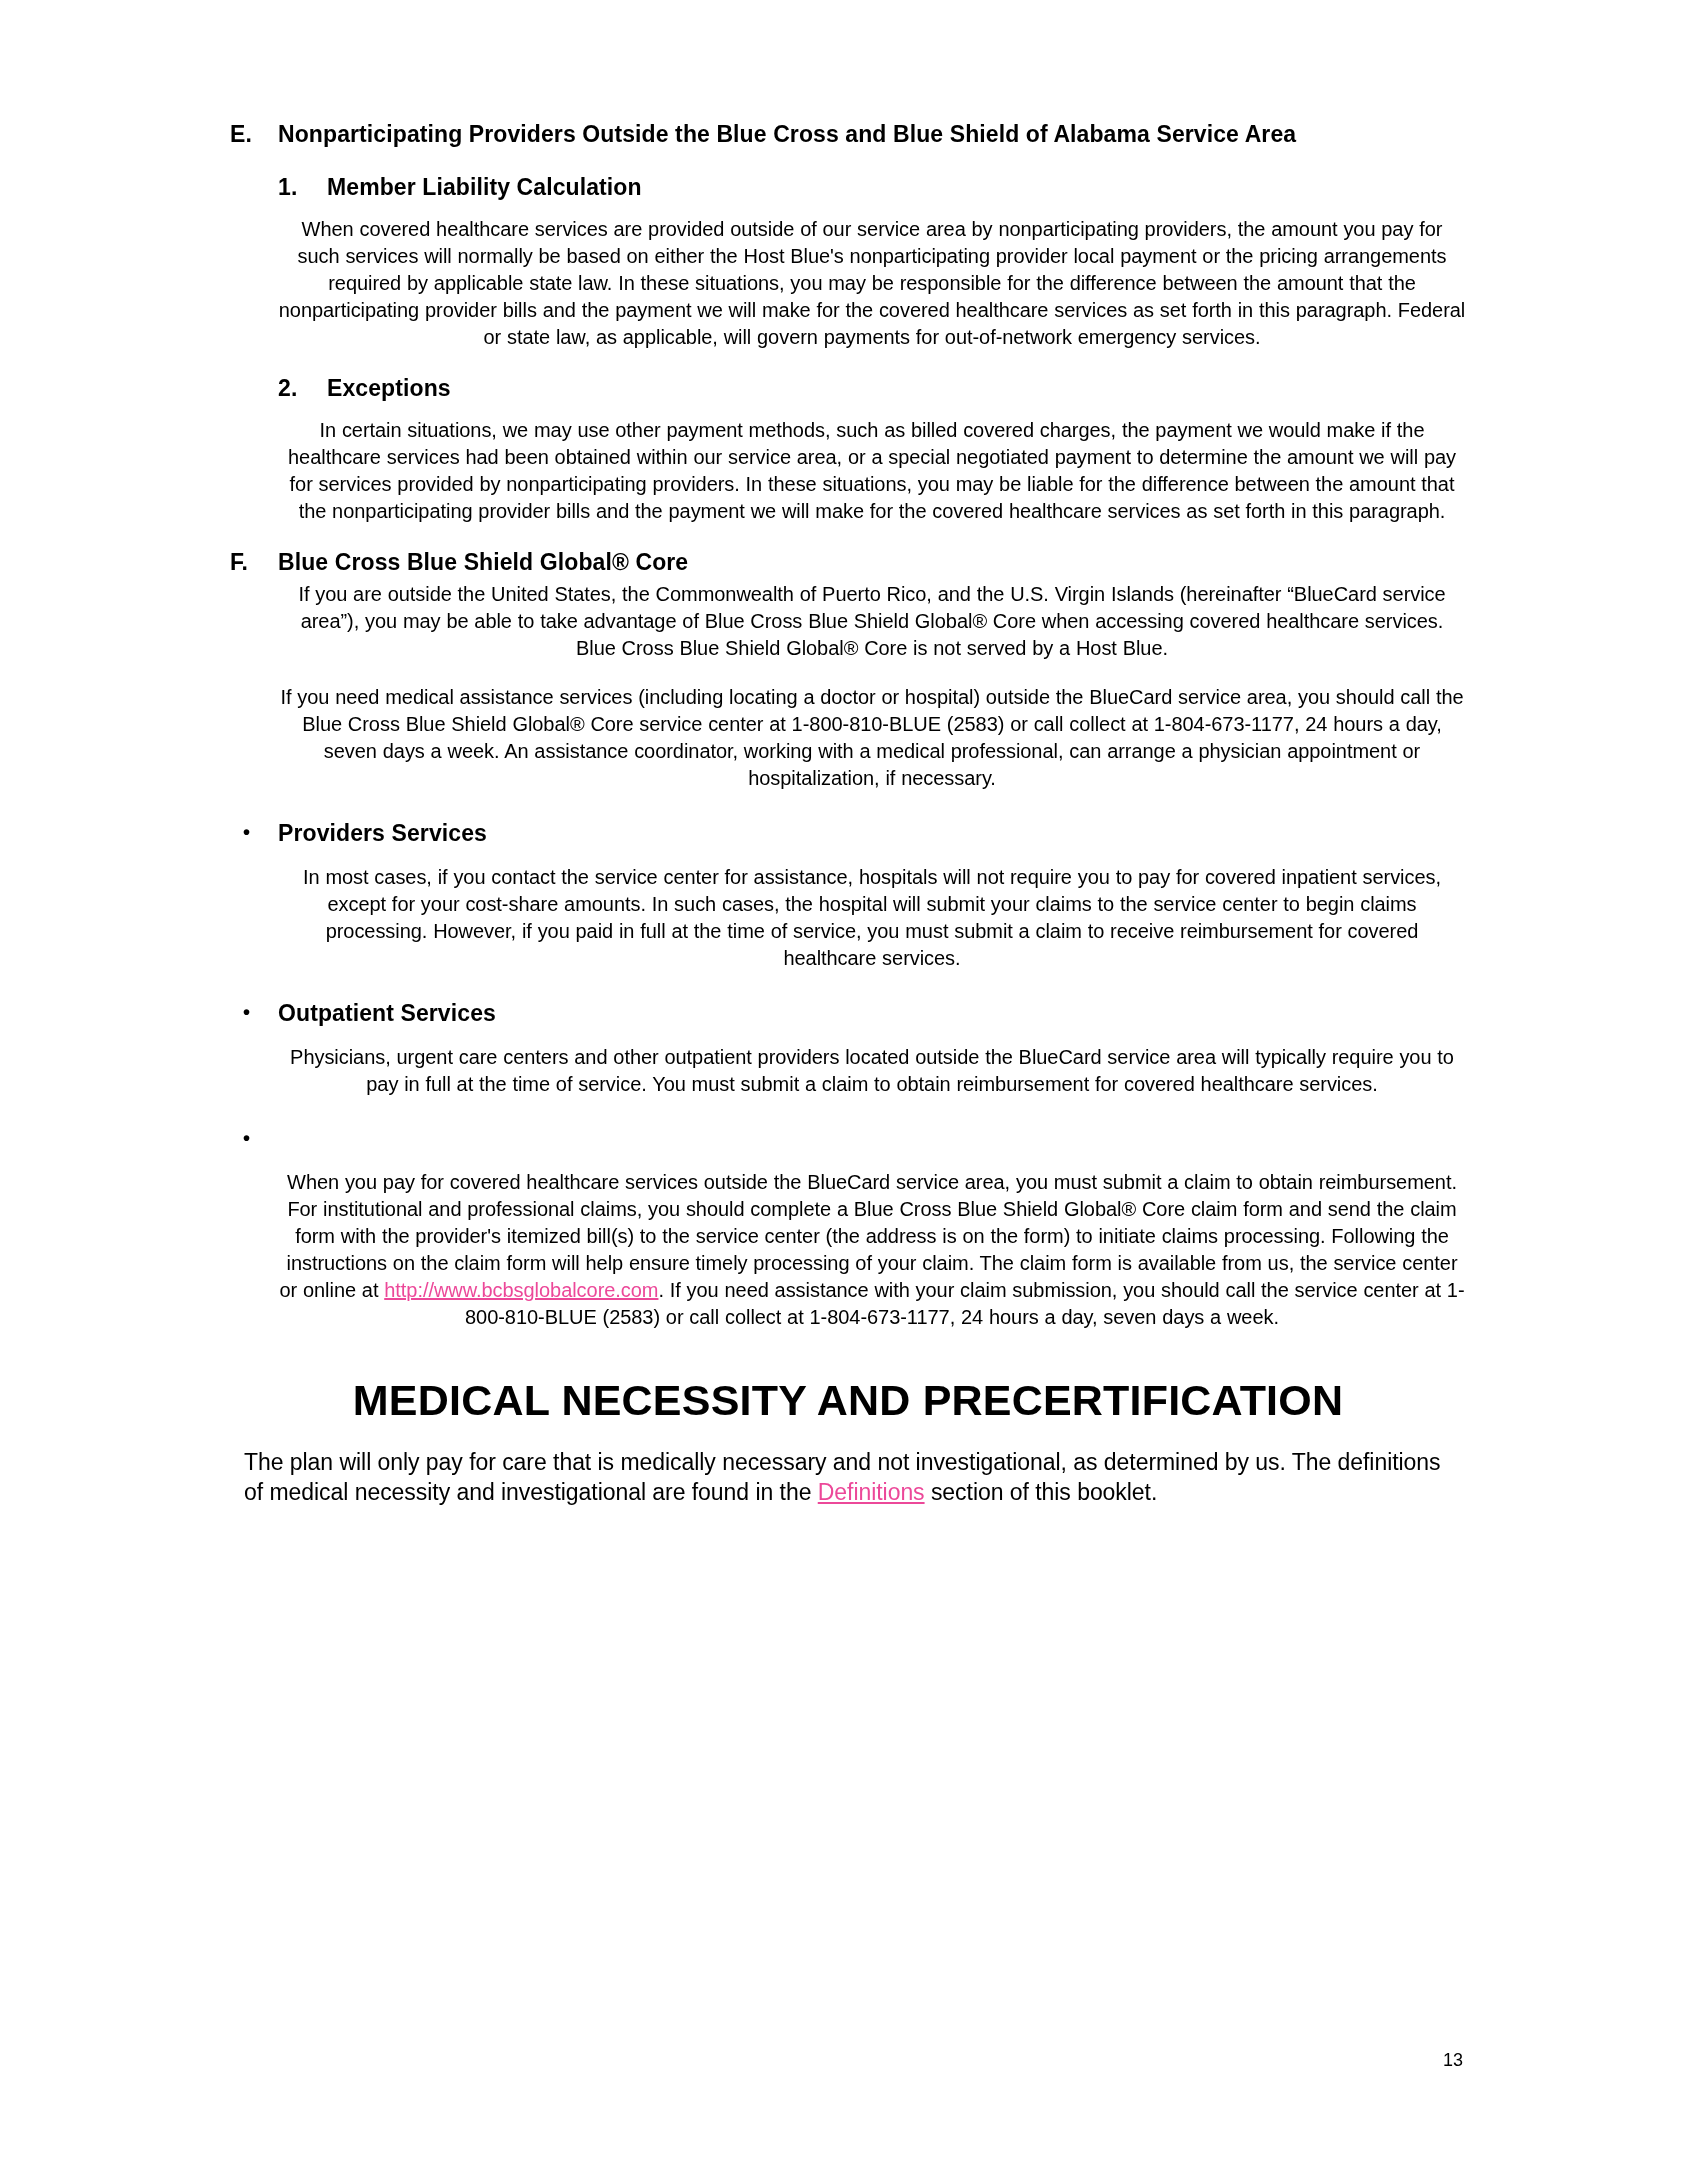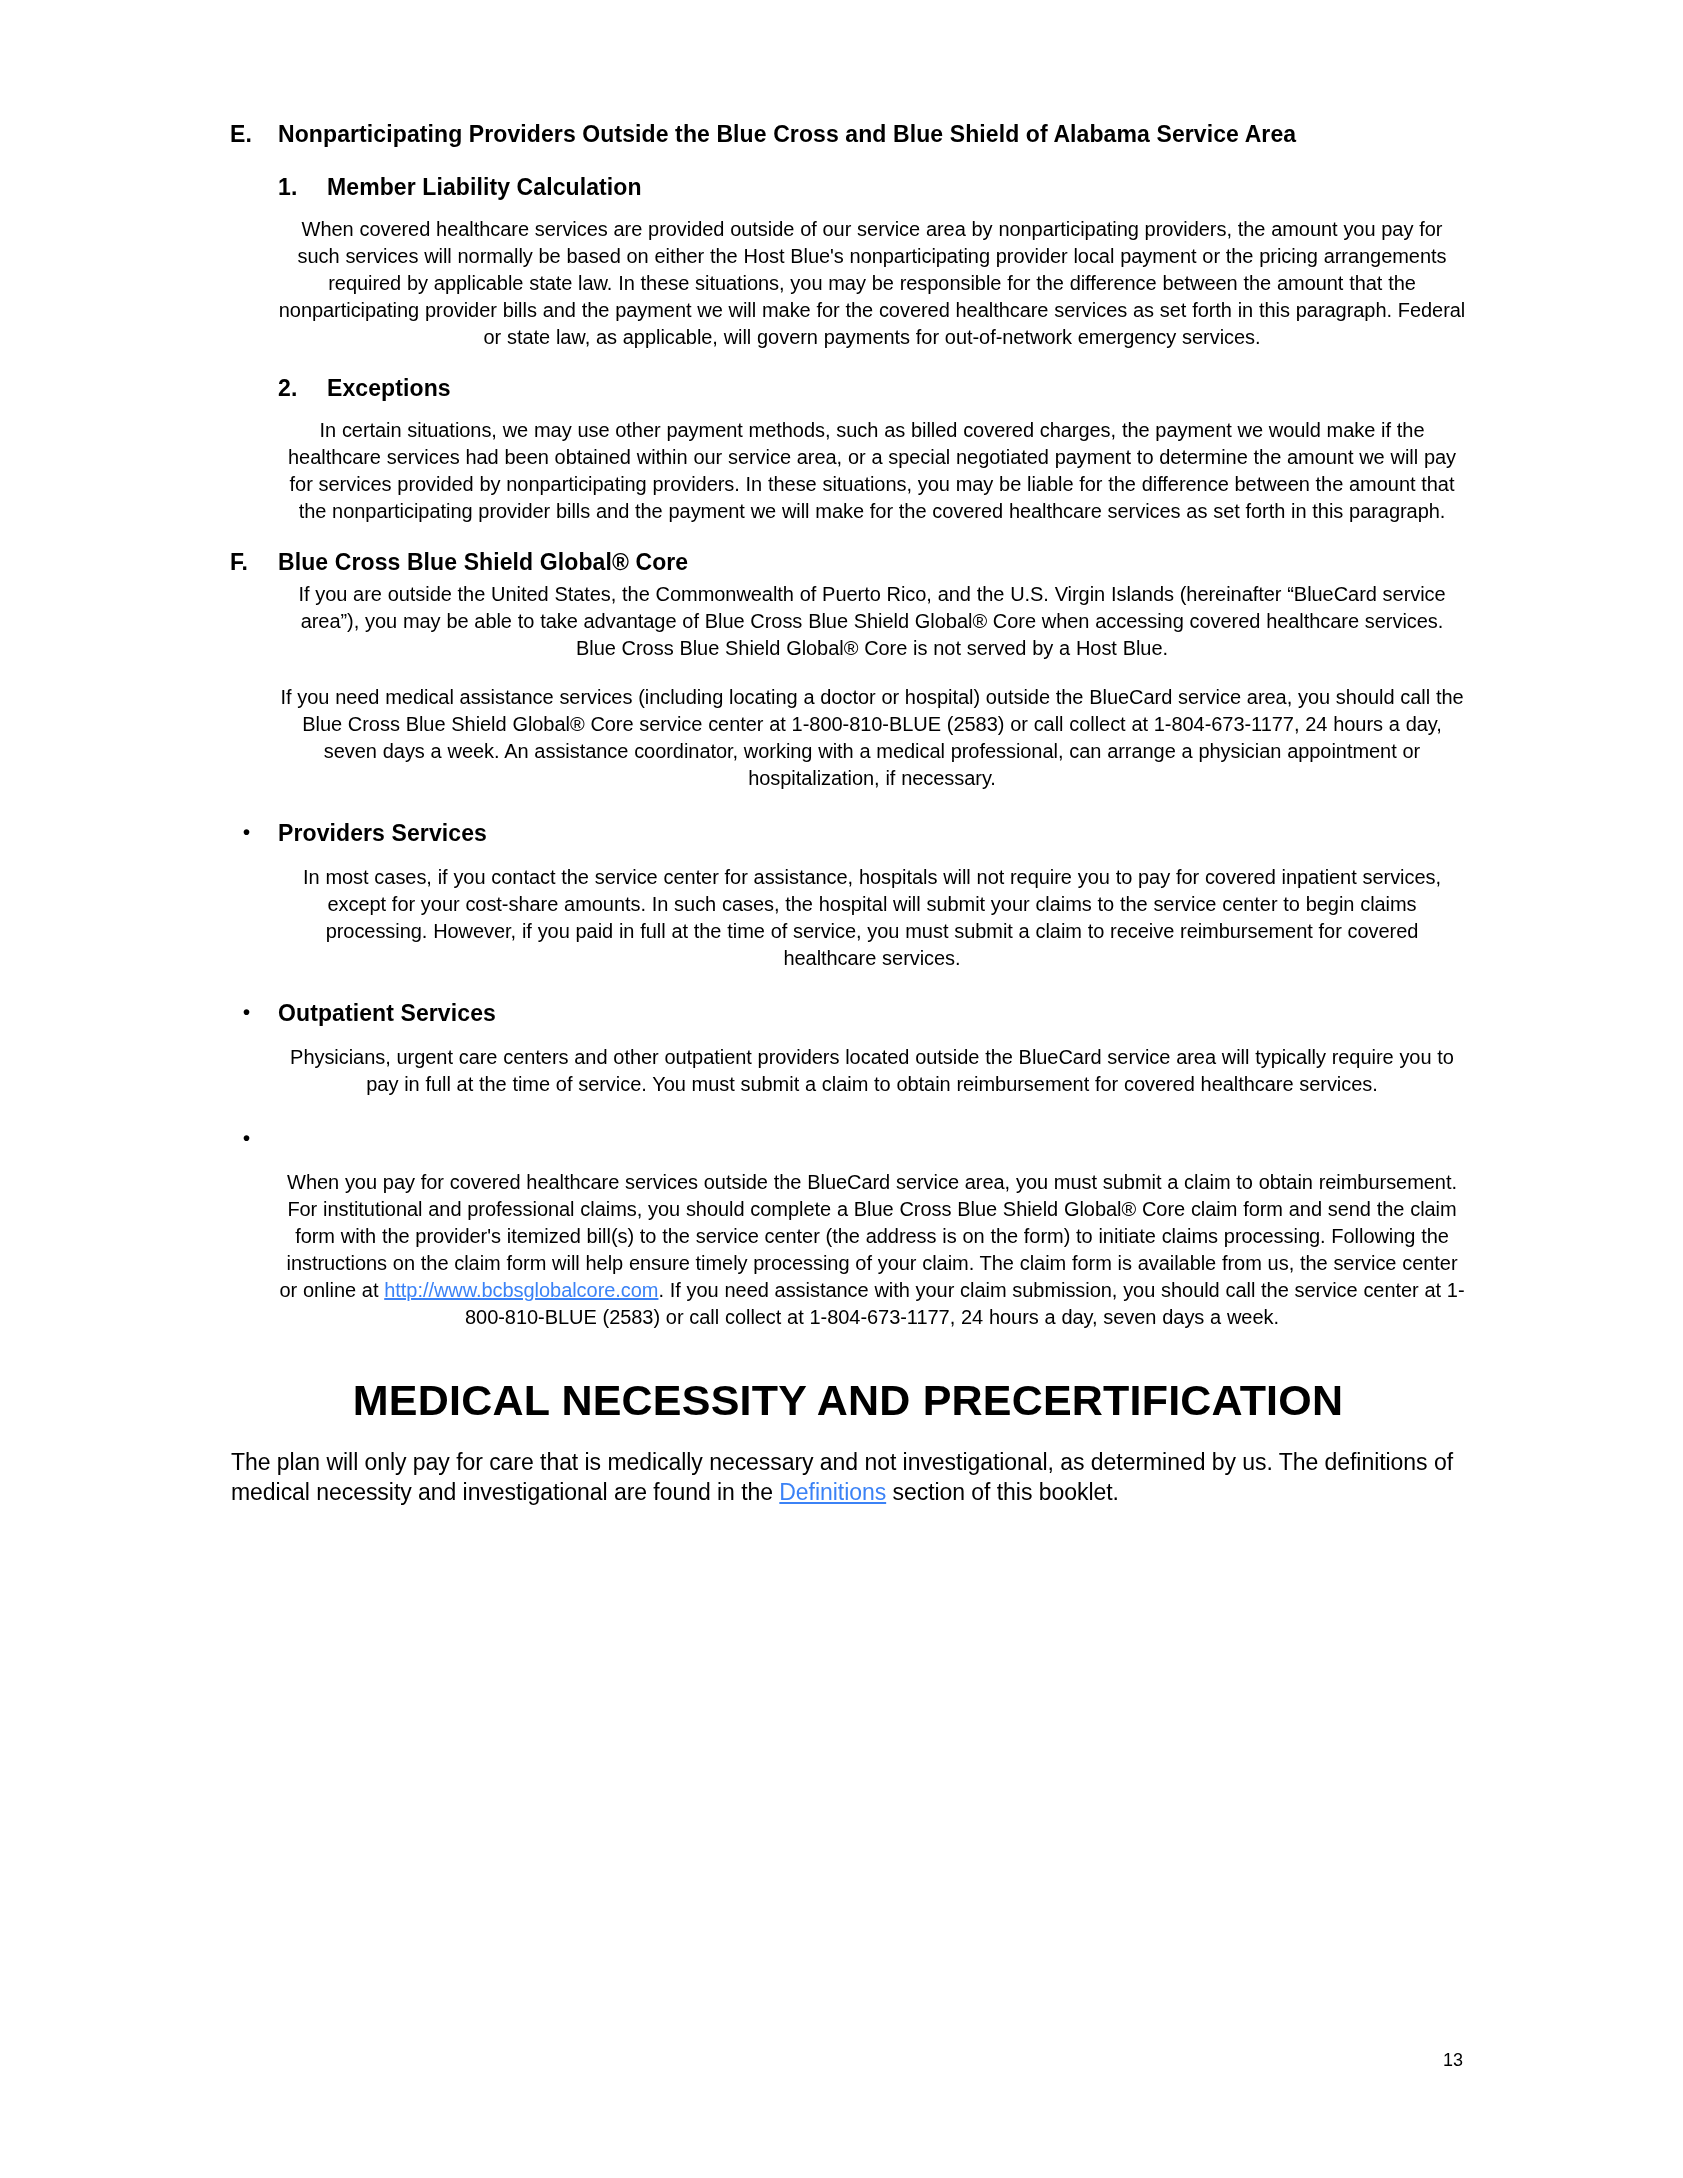--- a/index.html
+++ b/index.html
@@ -95,27 +95,27 @@
     line-height: 1.12;
     letter-spacing: 0.2px;
     margin: 46px 0 22px 0;
     padding-left: 0;
     text-align: center;
   }
 
   .closing-p {
     font-size: 23px;
     line-height: 1.345;
-    margin: 1px;
+    margin: 14px;
     padding-left: 0;
     letter-spacing: -0.05px;
   }
 
   a.doclink, .doclink {
-    color: #3b82f6;
+    color: #ec4899;
     text-decoration: underline;
   }
 
   .page-number {
     position: absolute;
     right: 220px;
     top: 2051px;
     font-size: 18px;
     line-height: 1;
   }

